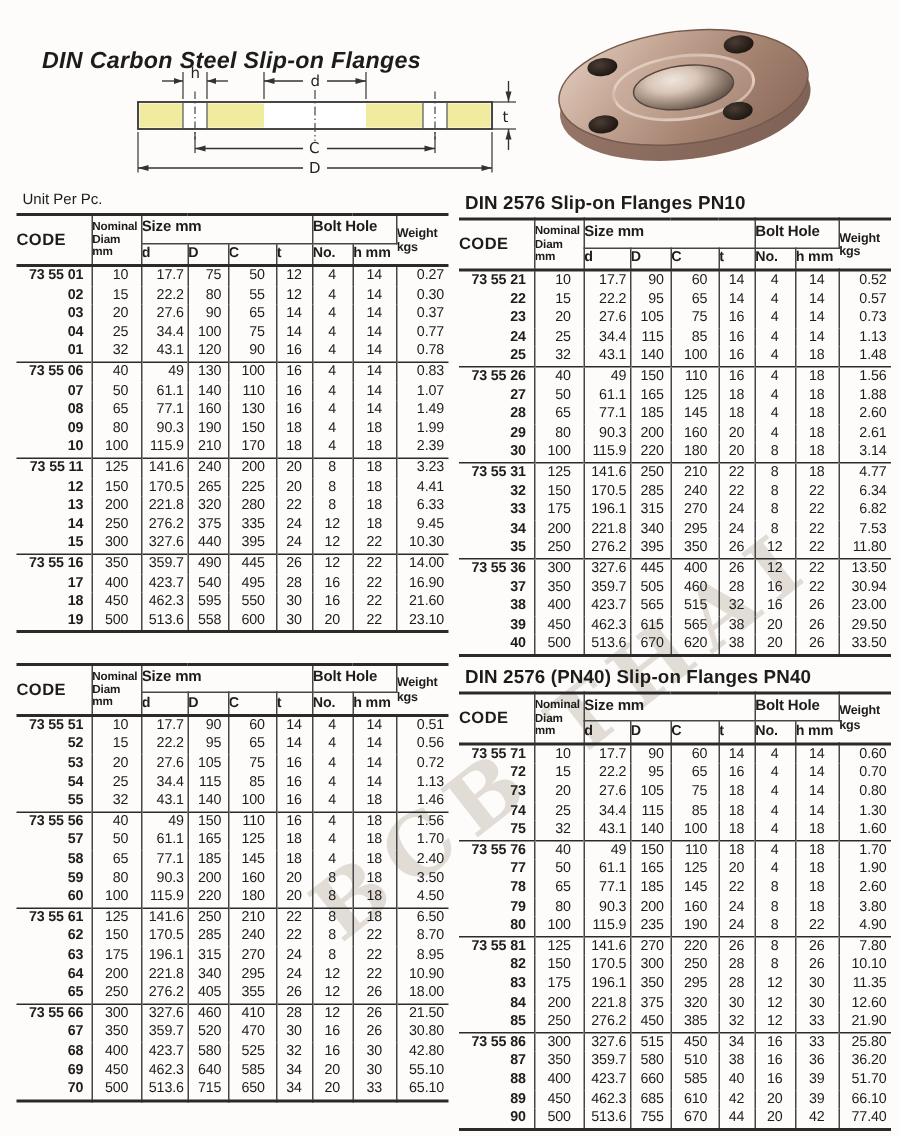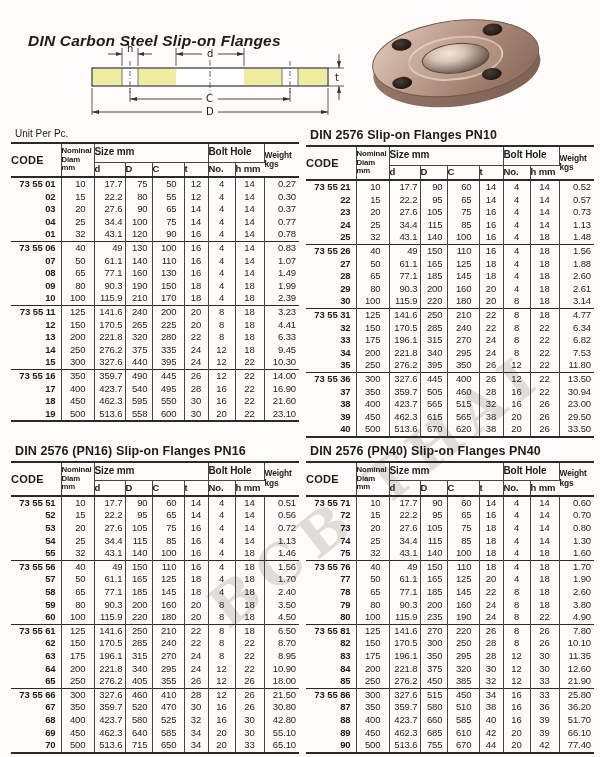--- a/index.html
+++ b/index.html
@@ -670,23 +670,20 @@
             <td class="c4">620</td>
             <td class="c5">38</td>
             <td class="c6">20</td>
             <td class="c7">26</td>
             <td class="c8">33.50</td>
           </tr>
         </tbody>
       </table>
     </div>
   <div class="table-slot">
-      <div class="tbl-title-row">
-        <span class="tbl-title">DIN 2576 (PN16) Slip-on Flanges PN16</span>
-      </div>
       <table class="spec">
         <colgroup>
           <col class="w0">
           <col class="w1">
           <col class="w2">
           <col class="w3">
           <col class="w4">
           <col class="w5">
           <col class="w6">
           <col class="w7">

